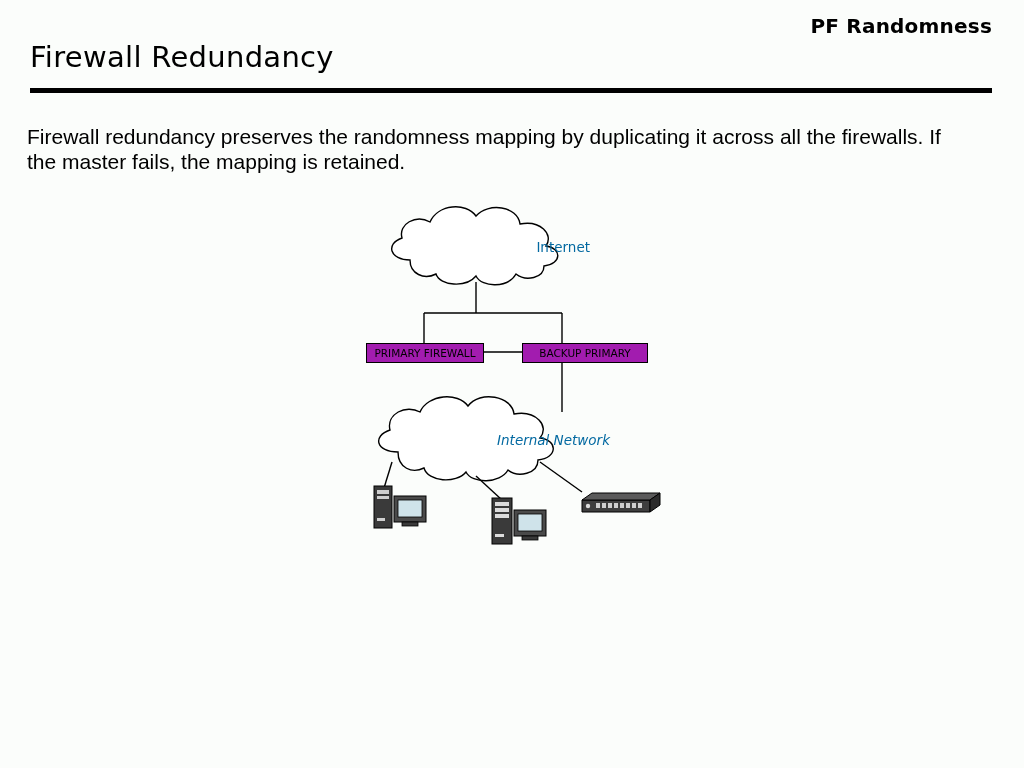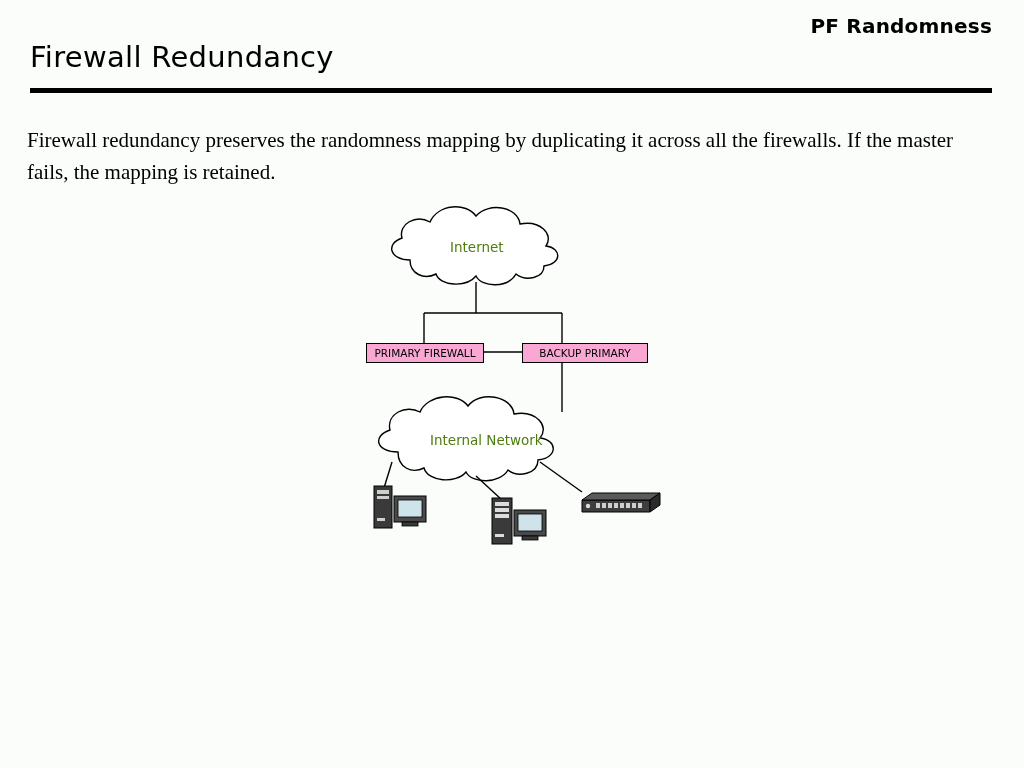--- a/index.html
+++ b/index.html
@@ -50,56 +50,56 @@
     width: 962px;
     height: 5px;
     background: #000;
   }
   .body-text {
     position: absolute;
     left: 27px;
     top: 124px;
     width: 940px;
     font-size: 21px;
-    line-height: 32px;
-    font-family: Liberation Serif, serif;
+    line-height: 25px;
+    font-family: Liberation Sans, sans-serif;
     color: #000;
   }
   .diagram {
     position: absolute;
     left: 330px;
     top: 200px;
     width: 380px;
     height: 360px;
   }
   .diagram svg { display: block; }
   .fw-box {
     position: absolute;
     border: 1px solid #000;
-    background: #f9a8d4;
+    background: #a21caf;
     font-size: 10.5px;
     font-family: "DejaVu Sans", sans-serif;
     text-align: center;
     line-height: 18px;
     height: 18px;
     white-space: nowrap;
     color: #000;
   }
   #primary-fw { left: 36px; top: 143px; width: 116px; }
   #backup-fw  { left: 192px; top: 143px; width: 124px; }
   .cloud-label {
     position: absolute;
     font-size: 13.5px;
     font-family: "DejaVu Sans", sans-serif;
-    color: #4d7c0f;
-    text-align: left;
+    color: #0369a1;
+    text-align: right;
     white-space: nowrap;
   }
   #internet-label { left: 120px; top: 39px; width: 140px; }
-  #internal-label { left: 100px; top: 232px; width: 180px; }
+  #internal-label { left: 100px; top: 232px; width: 180px; font-style: italic; }
 </style>
 </head>
 <body>
 
 <div class="slide">
 
   <div class="header-label">PF Randomness</div>
 
   <div class="slide-title">Firewall Redundancy</div>
 

